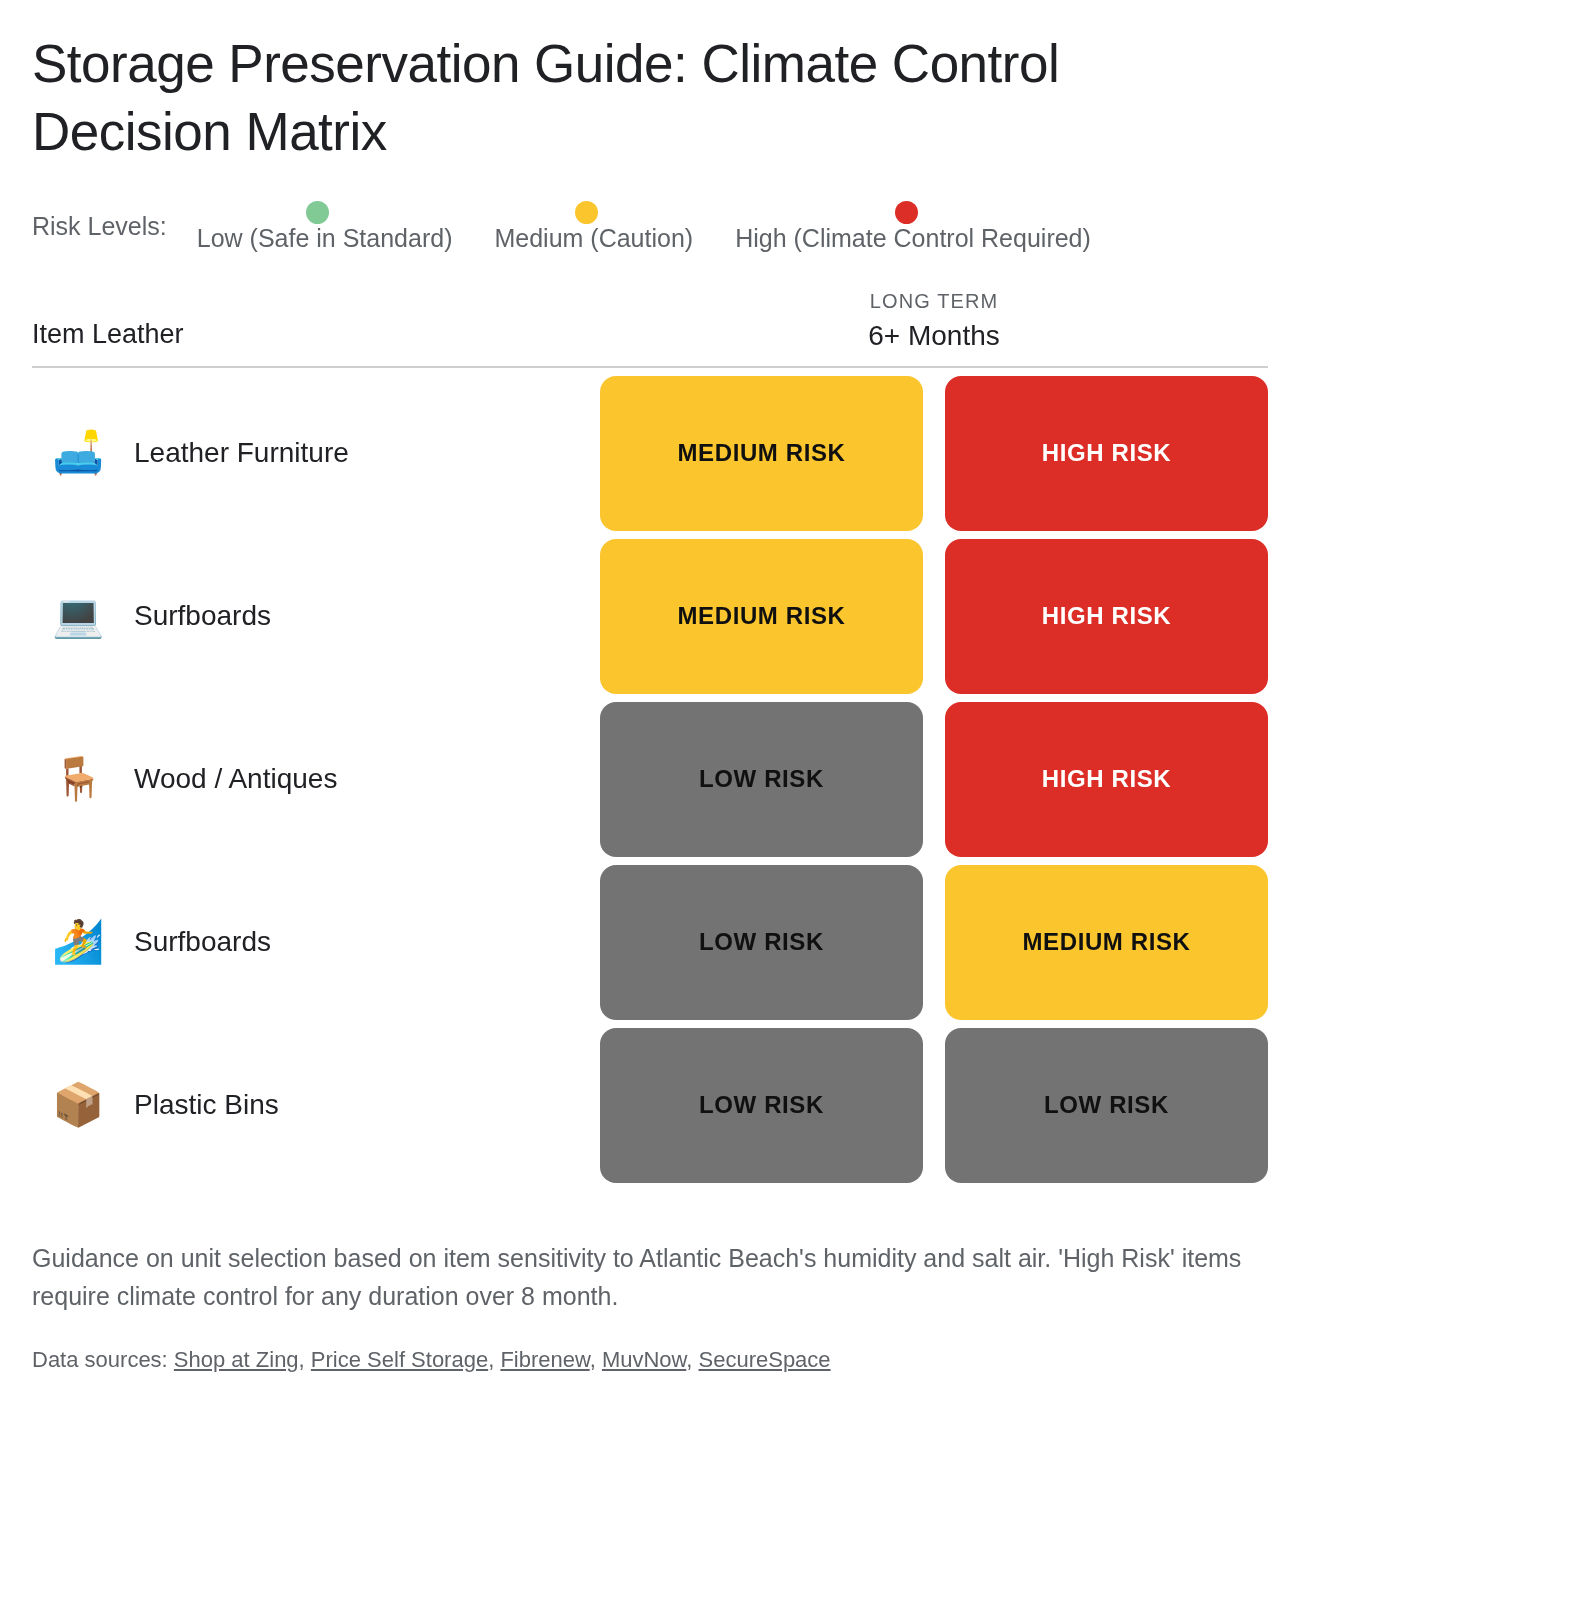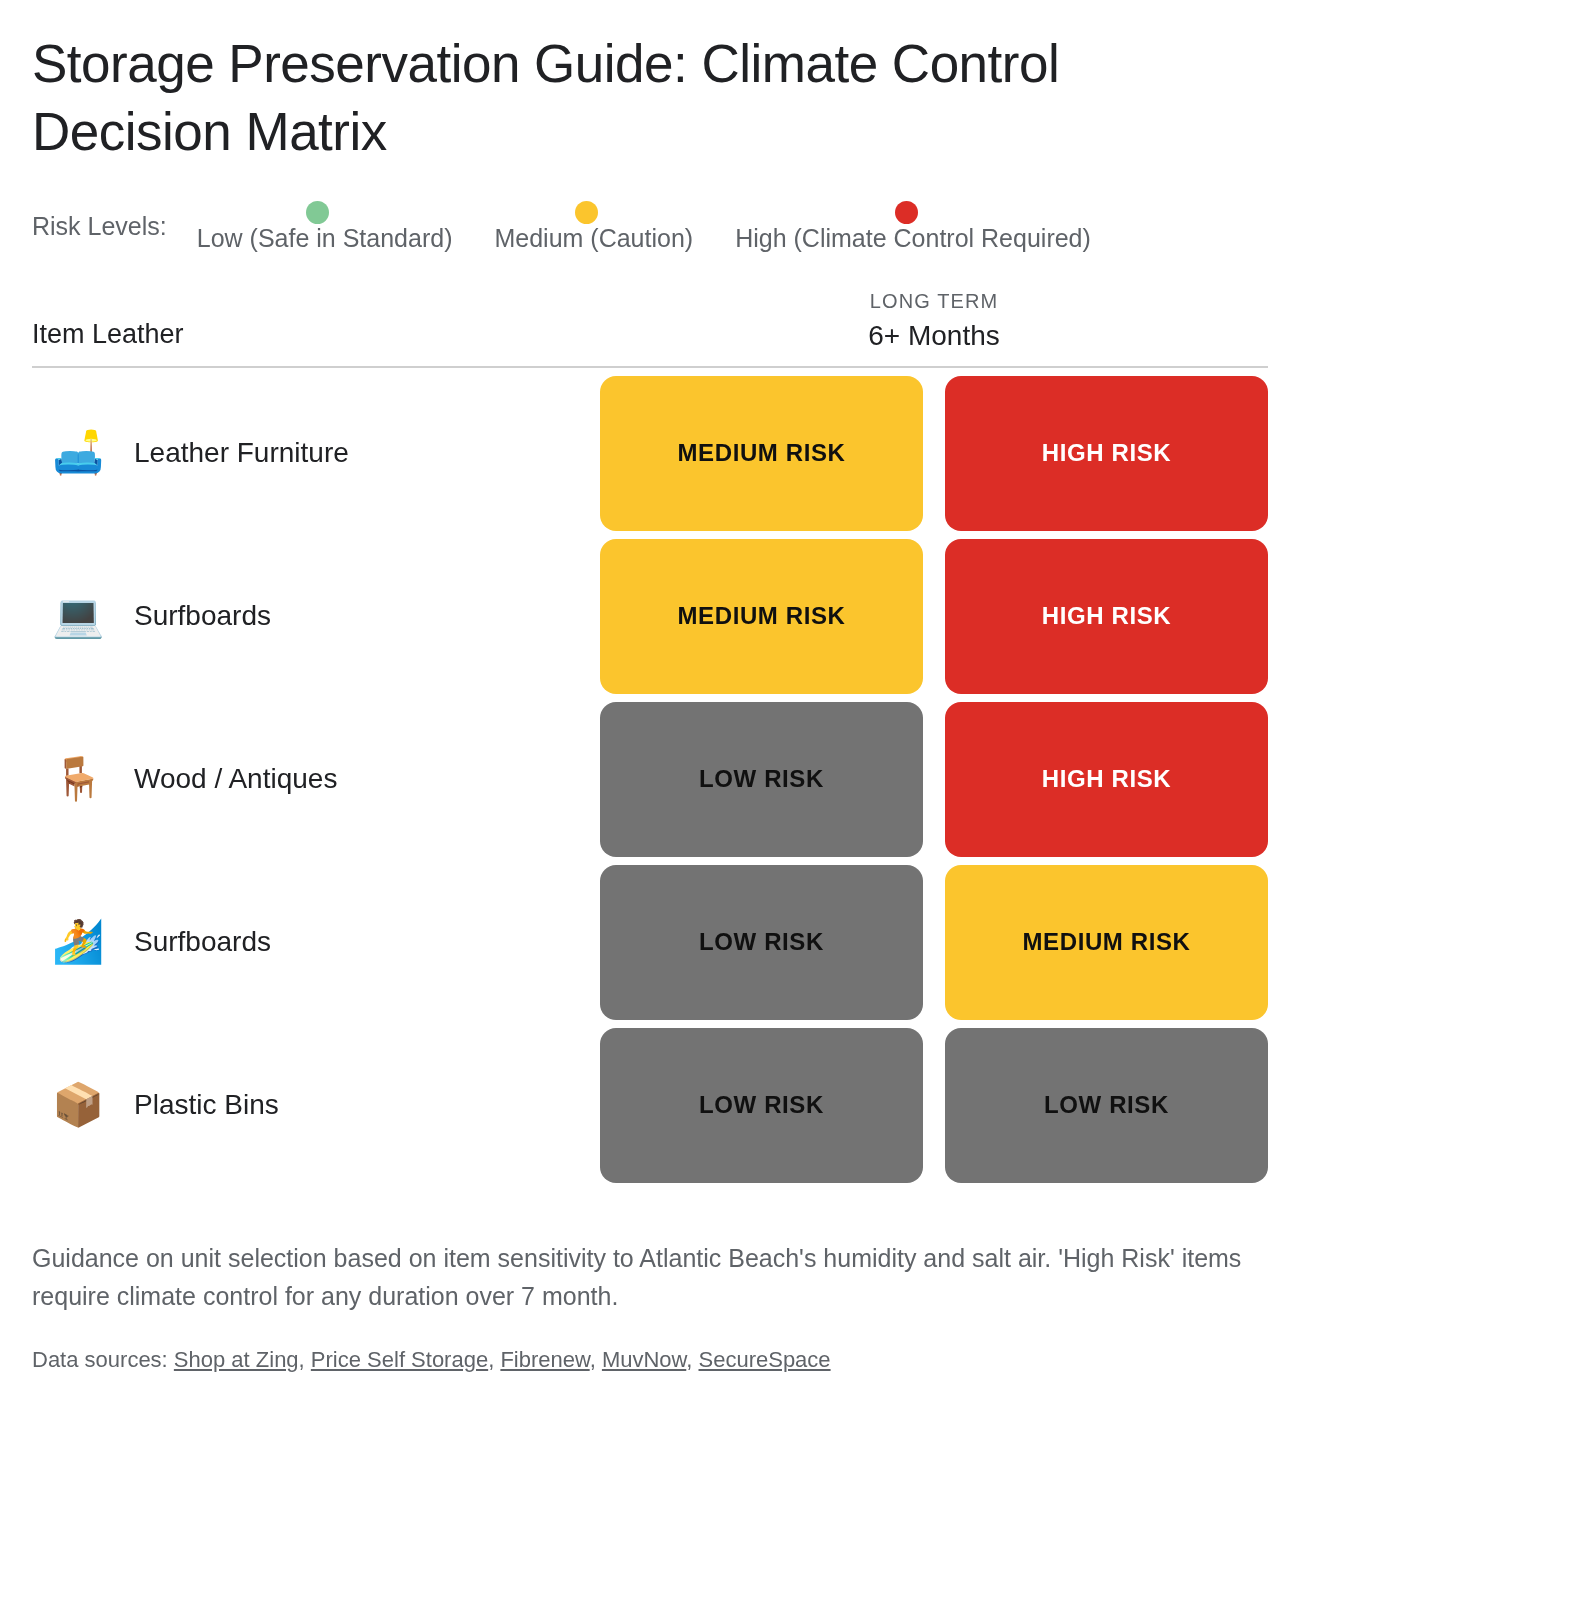--- a/index.html
+++ b/index.html
@@ -243,20 +243,20 @@
         <span class="row-emoji">📦</span>
         <span class="row-name">Plastic Bins</span>
       </div>
       <div class="chip low">LOW RISK</div>
       <div class="chip low">LOW RISK</div>
     </div>
 
   </div>
 
   <div class="footer">
-    <div class="footer-note">Guidance on unit selection based on item sensitivity to Atlantic Beach's humidity and salt air. 'High Risk' items require climate control for any duration over 7 month.</div>
+    <div class="footer-note">Guidance on unit selection based on item sensitivity to Atlantic Beach's humidity and salt air. 'High Risk' items require climate control for any duration over 8 month.</div>
     <div class="footer-sources">
       <span>Data sources:</span>
       <a href="#">Shop at Zing</a><span>, </span><a href="#">Price Self Storage</a><span>, </span><a href="#">Fibrenew</a><span>, </span><a href="#">MuvNow</a><span>, </span><a href="#">SecureSpace</a>
     </div>
   </div>
 
 </div>
 
 </body></html>

